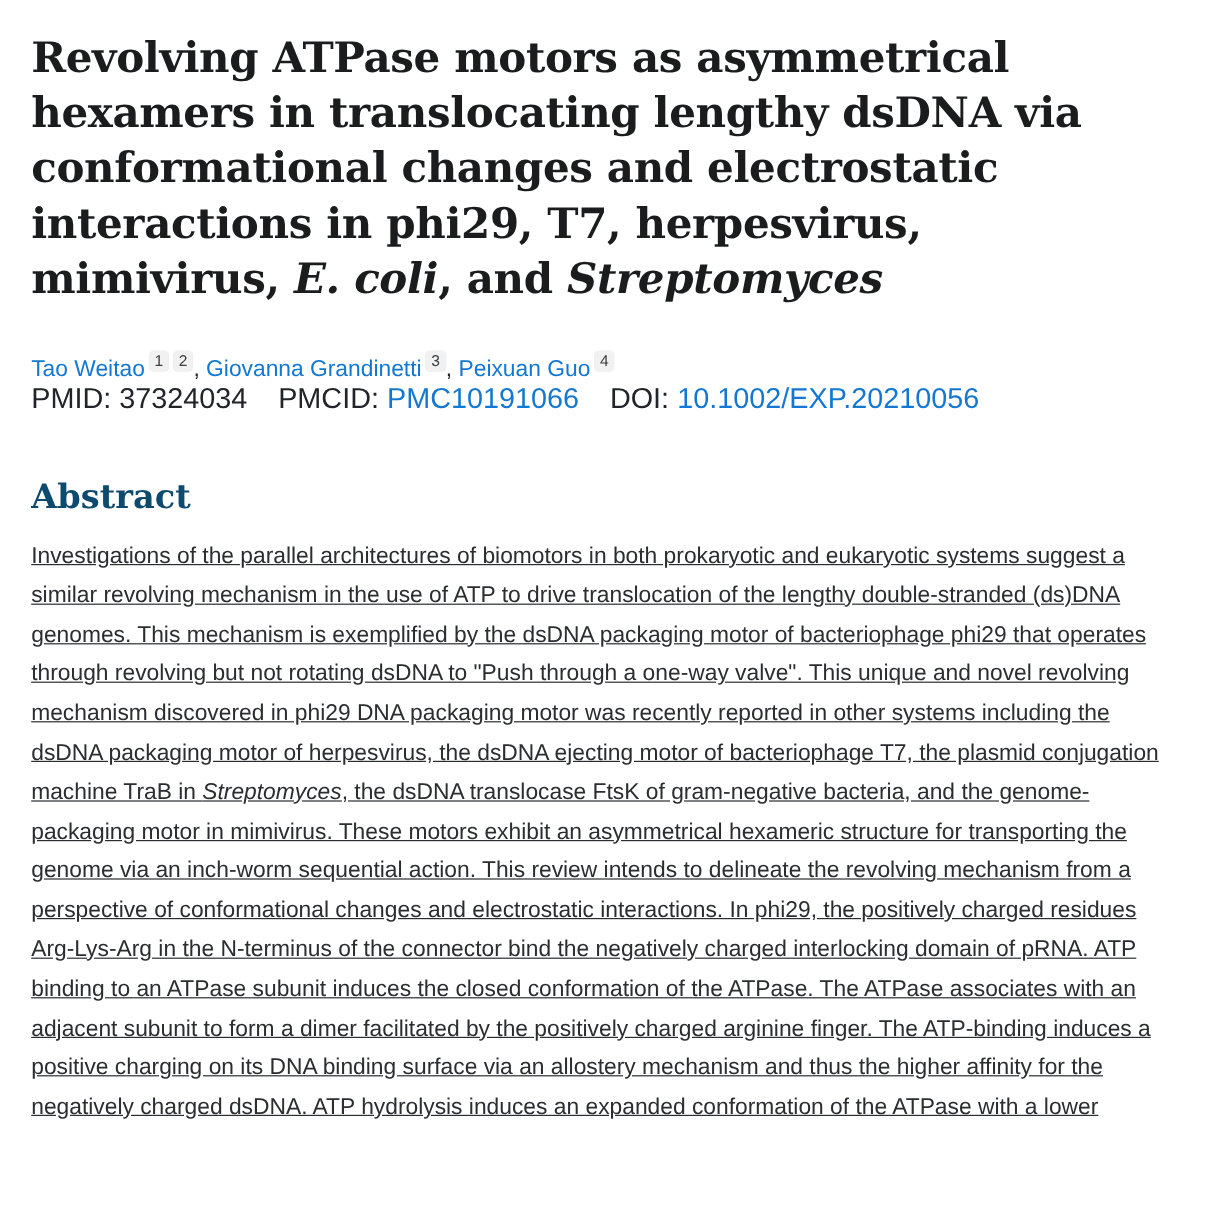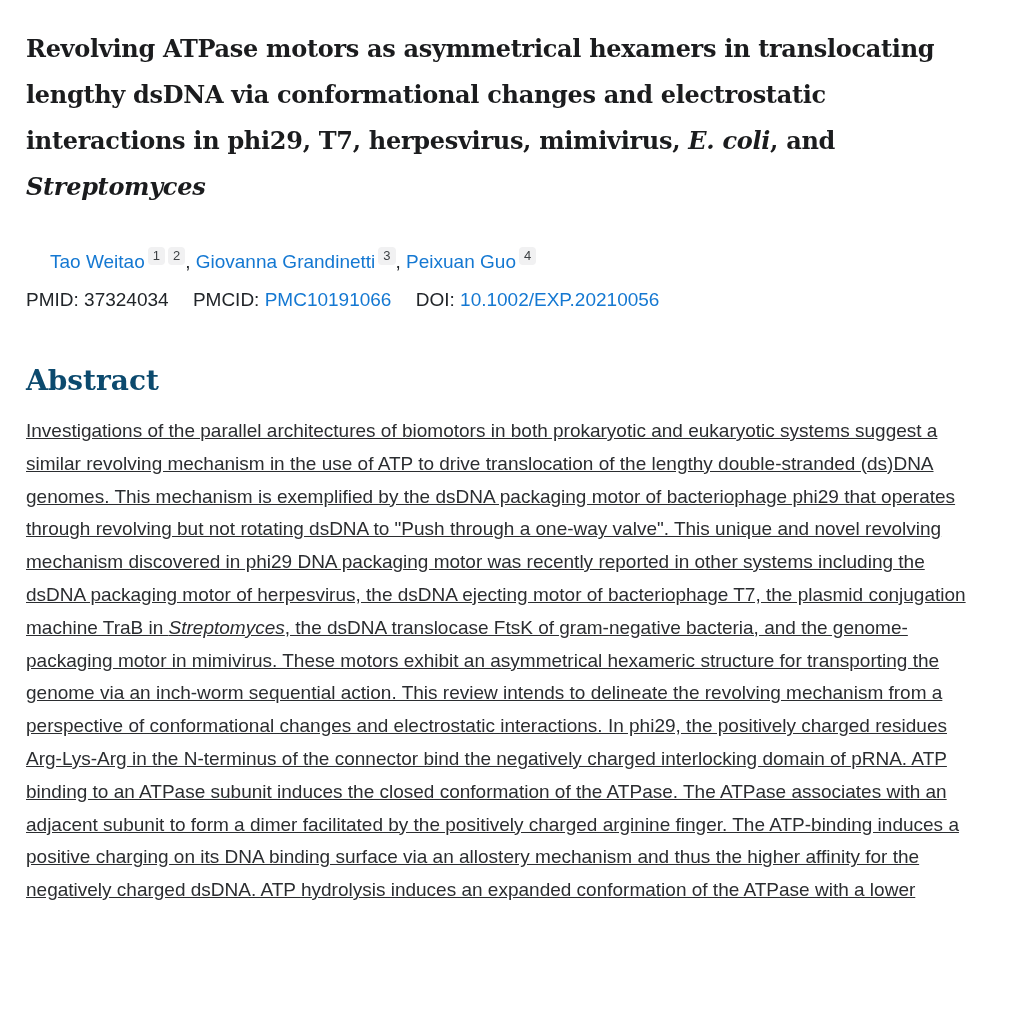--- a/index.html
+++ b/index.html
@@ -12,36 +12,35 @@
     overflow: hidden;
     font-family: "Liberation Sans", sans-serif;
     color: #212529;
   }
   .page {
     padding: 26px 28px 0 26px;
   }
   .article-title {
     font-family: "DejaVu Serif", serif;
     font-weight: 700;
-    font-size: 24px;
+    font-size: 35px;
     line-height: 46px;
     letter-spacing: -0.3px;
     color: #1b1c1e;
     margin: 0;
     max-width: 950px;
   }
   .article-title em {
     font-style: italic;
   }
   .authors {
     margin-top: 38px;
     font-size: 19px;
     line-height: 27px;
     color: #212529;
-    margin-left: 24px;
   }
   .author-link {
     color: var(--link-color, #1478d2);
     text-decoration: none;
     cursor: pointer;
   }
   .sup-badge {
     display: inline-block;
     background: #f1f1f2;
     color: #3c4043;
@@ -75,22 +74,21 @@
   }
   .plus-icon {
     font-size: 21px;
     font-weight: 400;
     color: #575b60;
     margin-right: 5px;
     position: relative;
     top: 1px;
   }
   .ids-row {
-    margin-top: 13px;
-    font-size: 19px;
+    font-size: 24px;
     line-height: 24px;
     color: #212529;
   }
   .id-group {
     margin-right: 19px;
     display: inline-block;
   }
   .id-label {
     color: #212529;
   }

